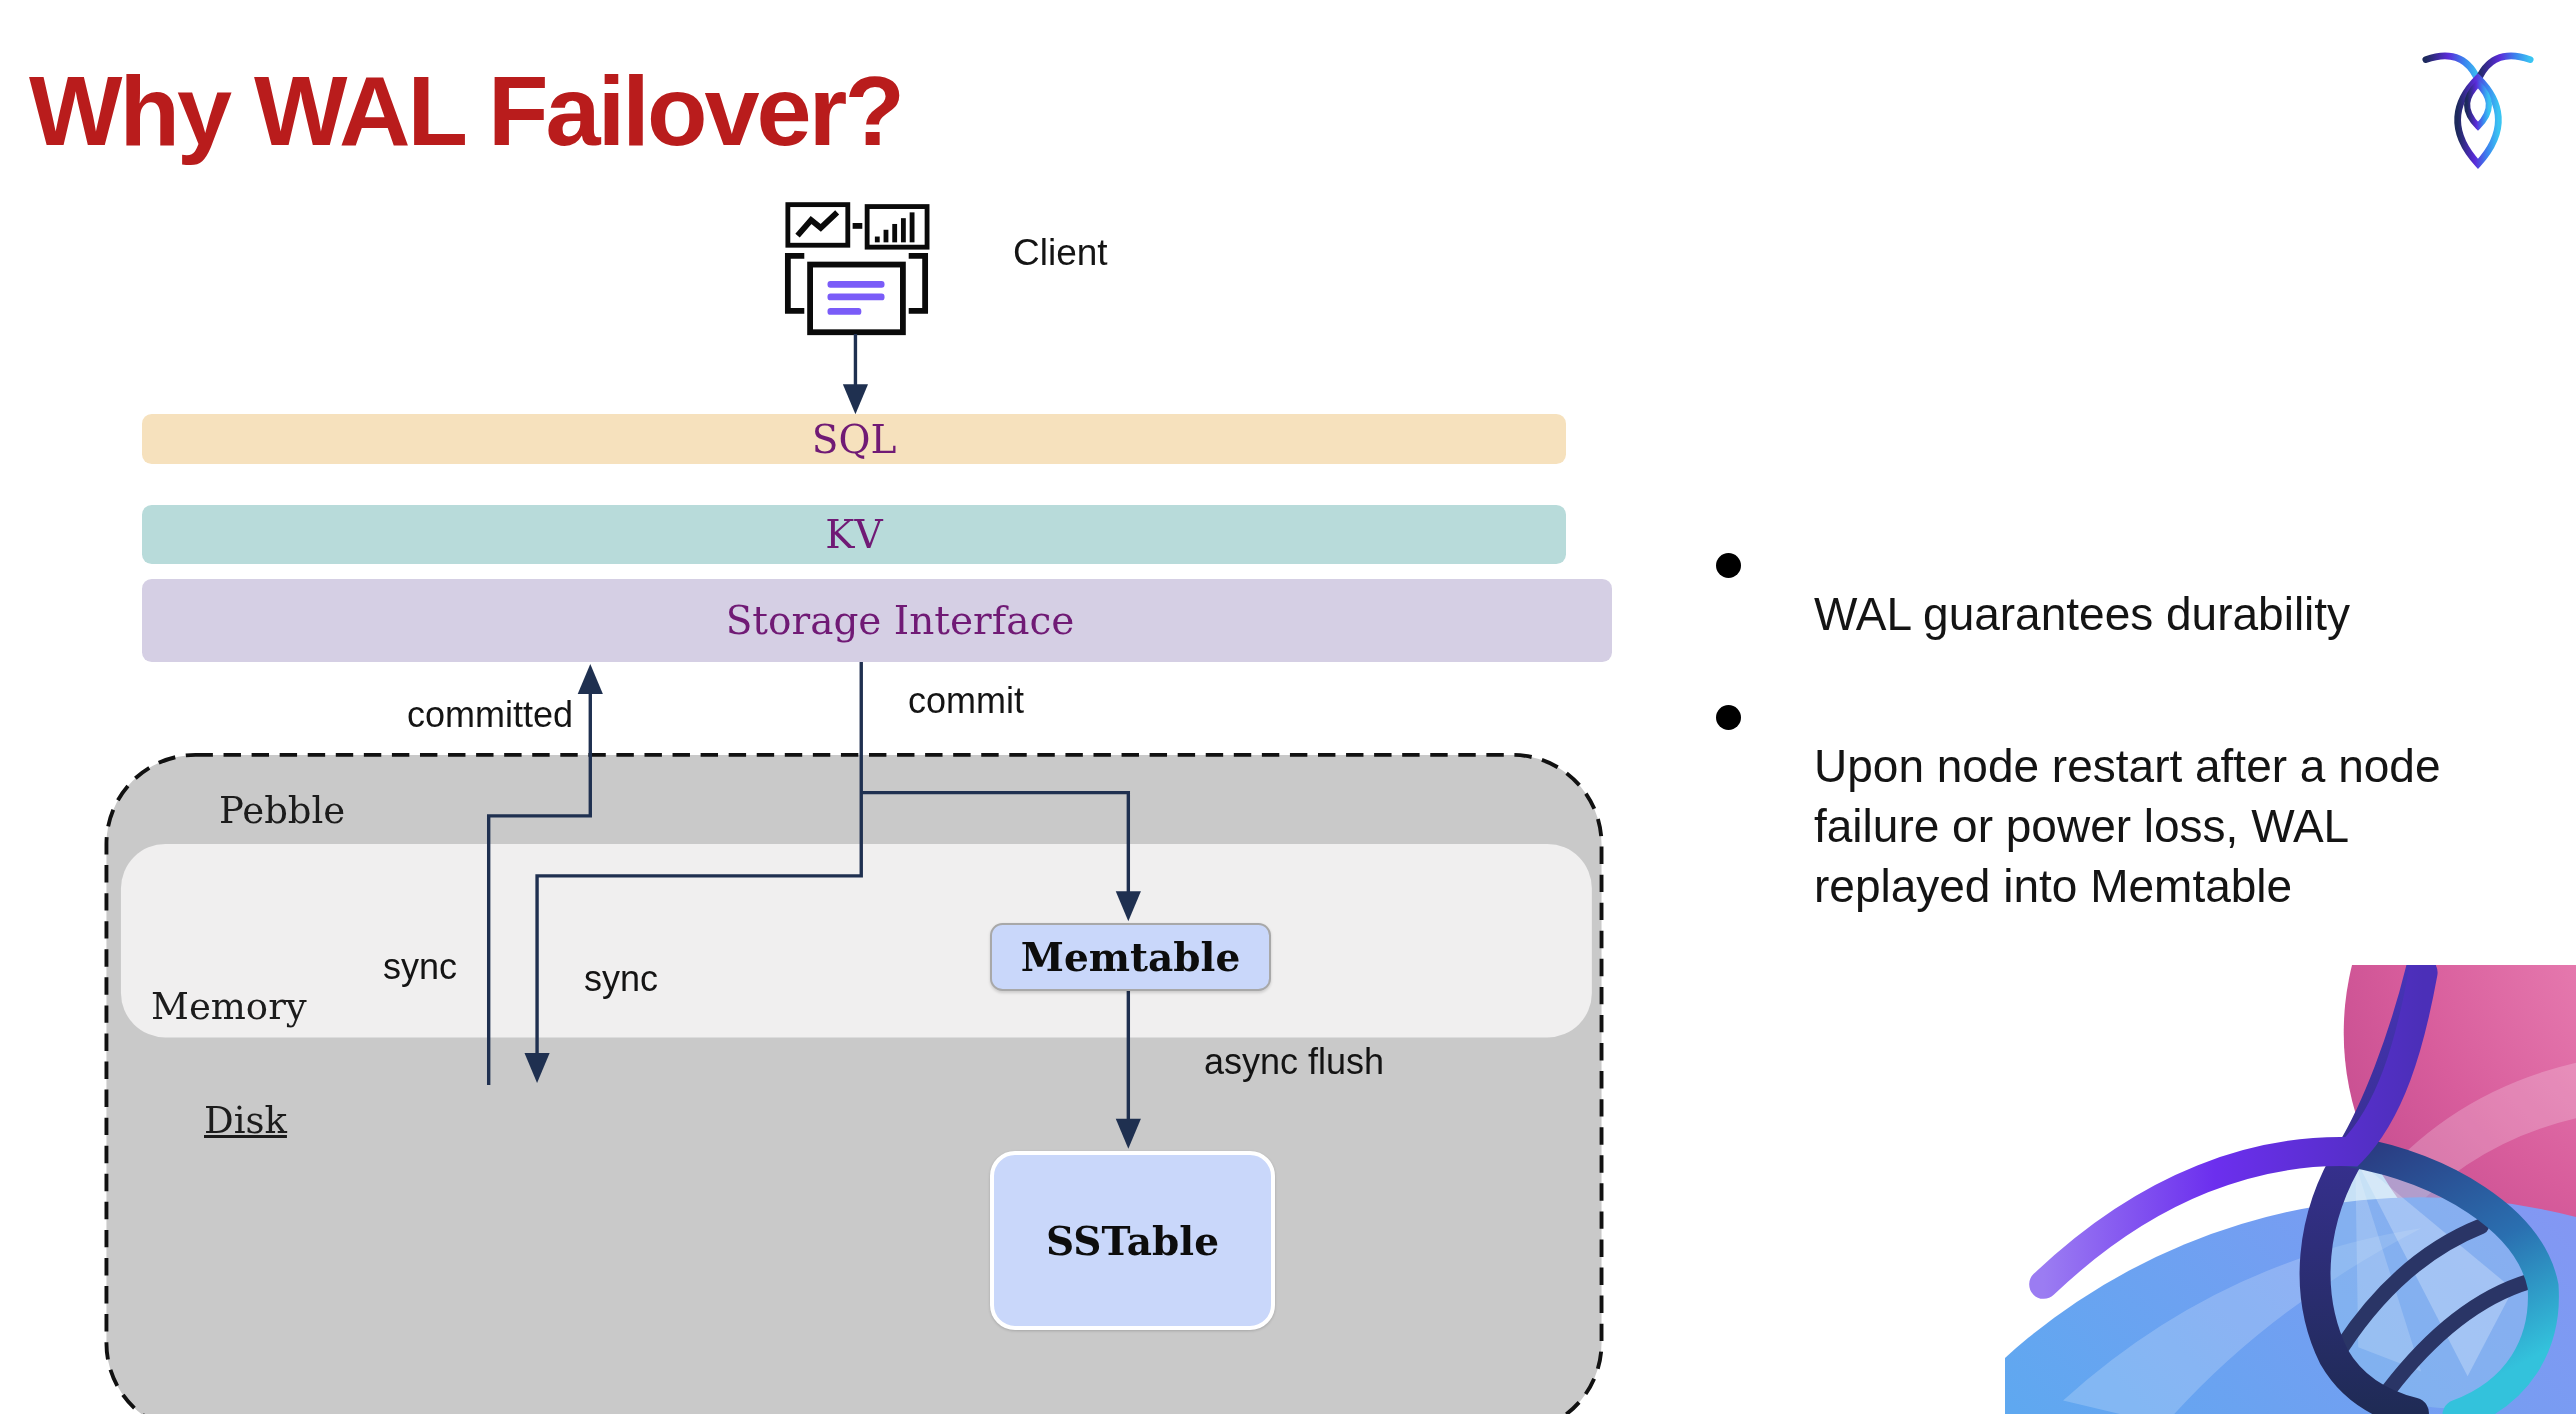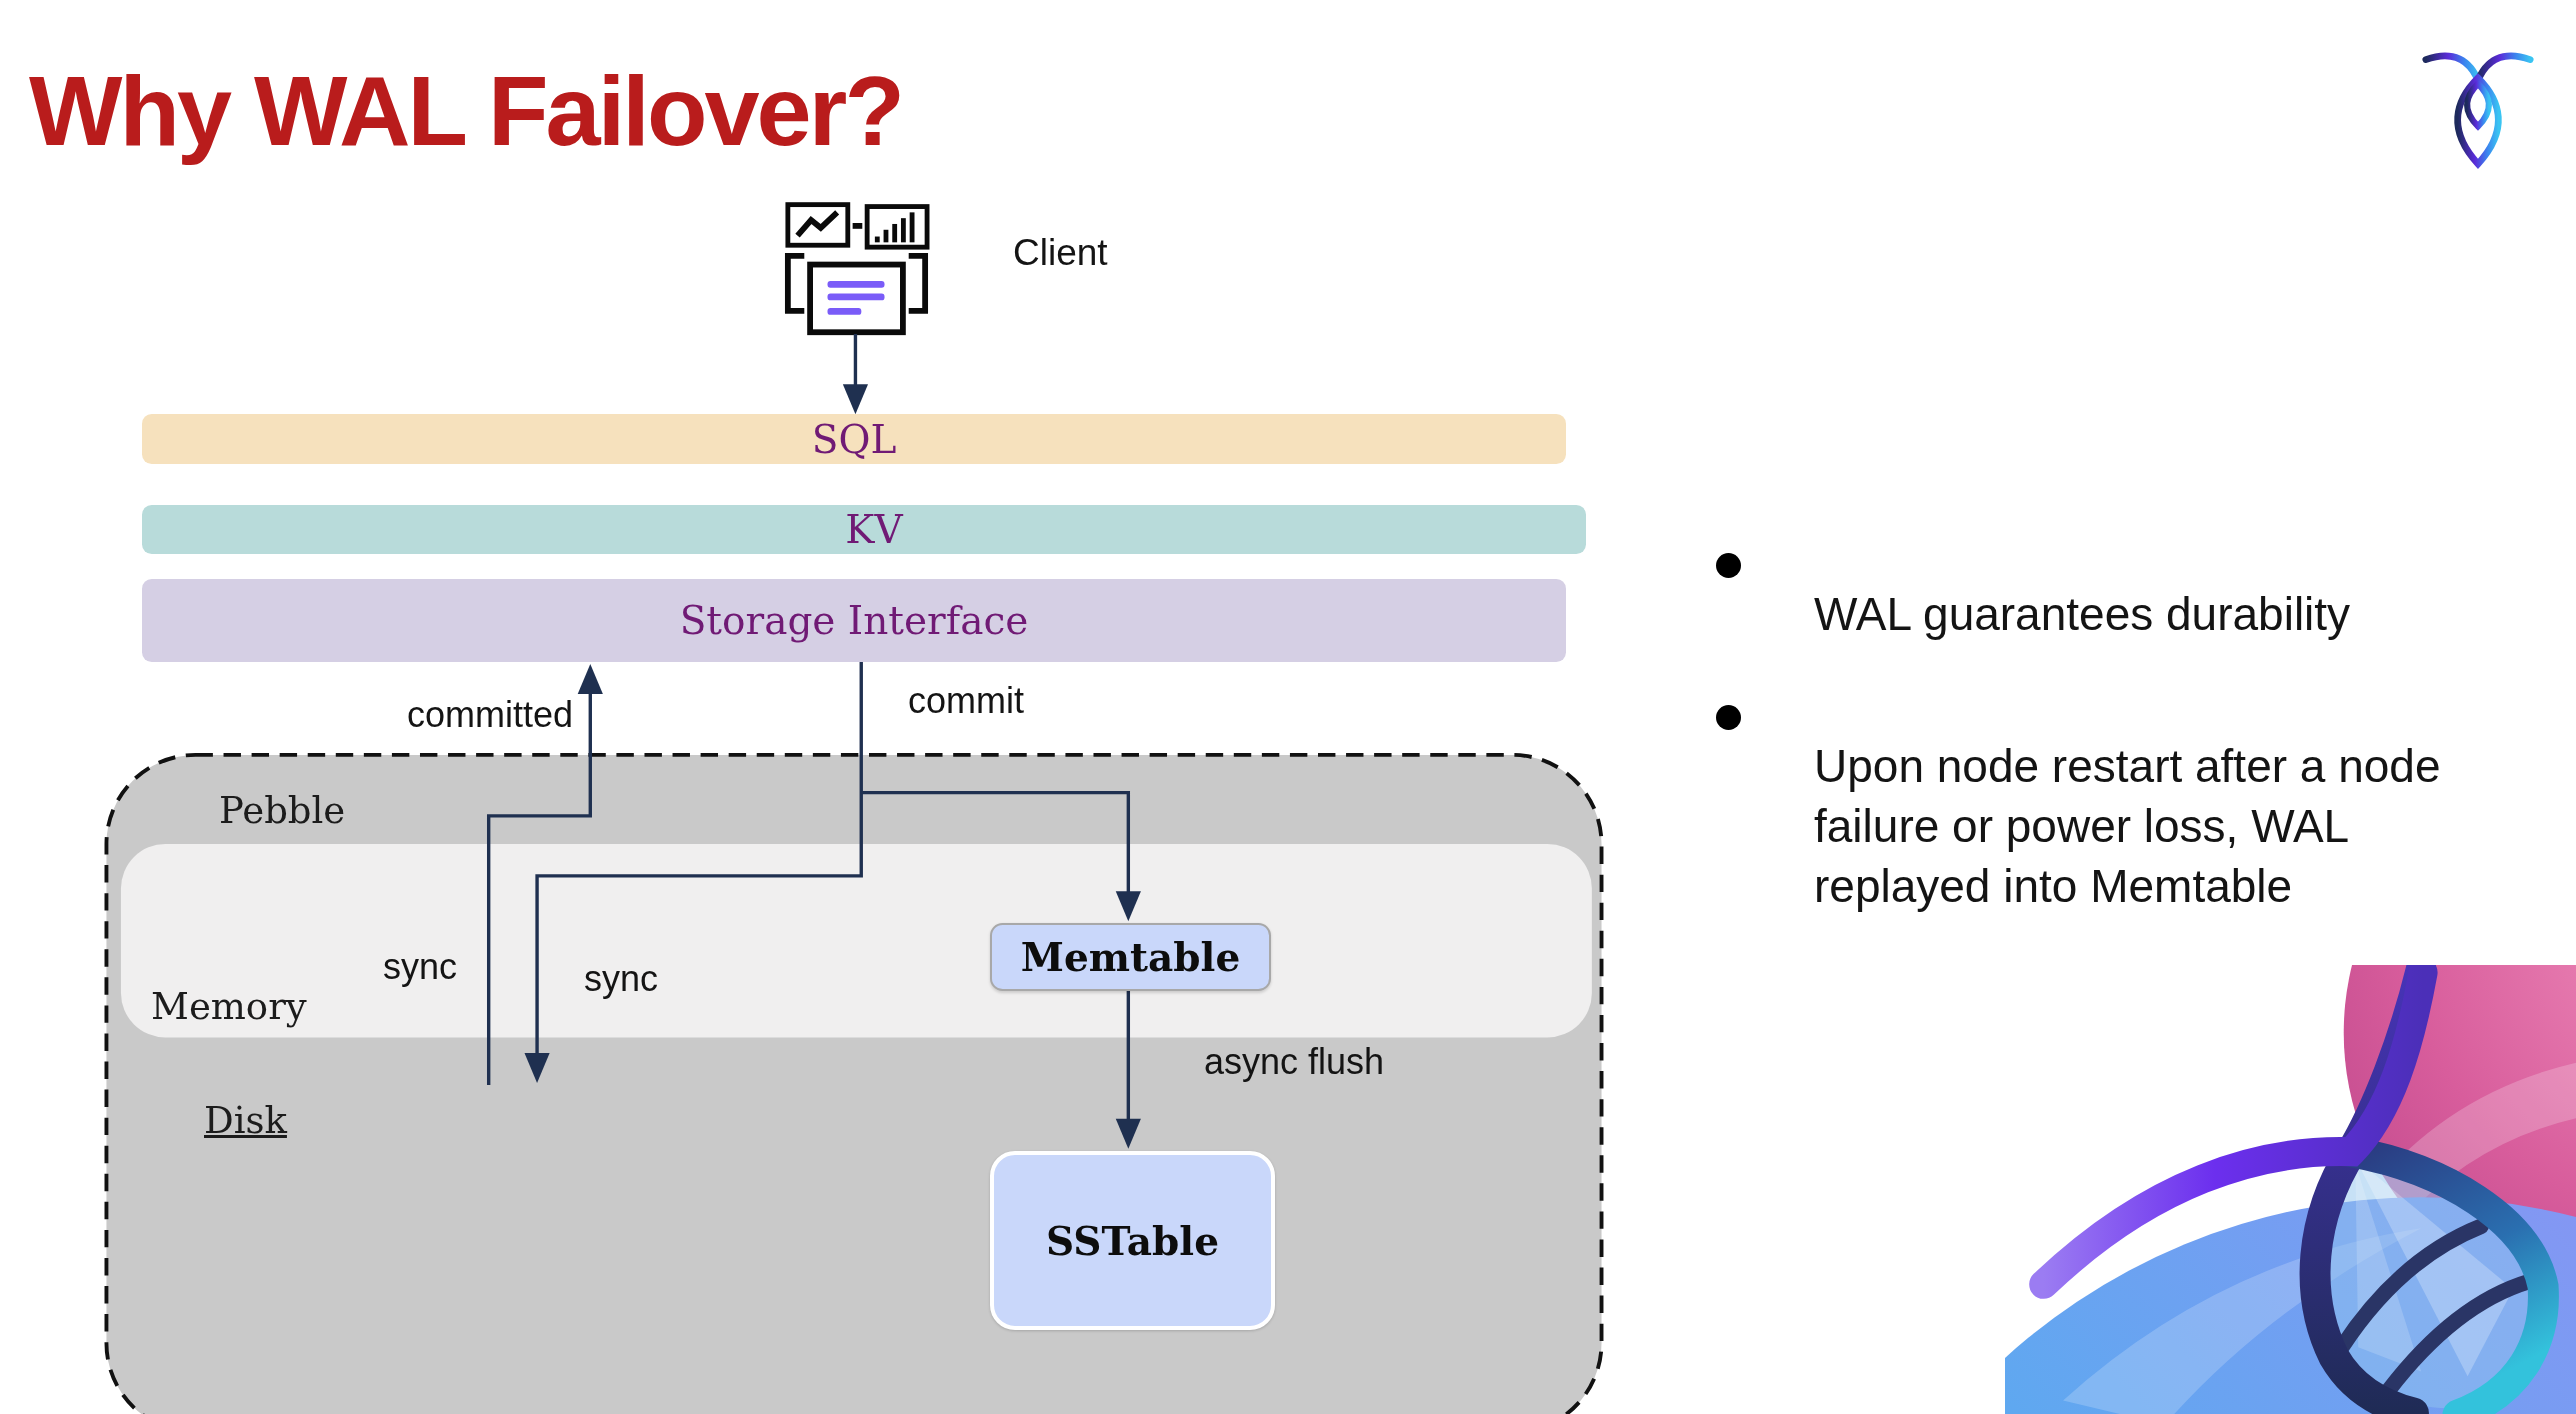--- a/index.html
+++ b/index.html
@@ -5,22 +5,22 @@
   html,body{margin:0;padding:0;background:#fff;}
   .slide{position:relative;width:2576px;height:1415px;background:#ffffff;overflow:hidden;
          font-family:"Liberation Sans","DejaVu Sans",sans-serif;}
   .abs{position:absolute;}
   
   .title{left:29px;top:48px;font-size:99px;font-weight:800;letter-spacing:-2.9px;color:#b91c1c;line-height:1.1;margin-top:9px;}
   
   .bar{left:142px;width:1424px;border-radius:9.7px;display:flex;align-items:center;justify-content:center;
        font-family:"DejaVu Serif","Liberation Serif",serif;font-size:39px;color:#701a75;}
   .bar-sql{top:414px;height:50px;background:#F6E1BD;}
-  .bar-kv{top:505px;height:49px;background:#B8DBDA;padding-left:20px;}
-  .bar-storage{top:579px;height:83px;background:#D5CFE4;}
+  .bar-kv{top:505px;height:59px;background:#B8DBDA;}
+  .bar-storage{top:579px;height:83px;background:#D5CFE4;padding-left:46px;}
   
   .dlabel{font-size:36px;color:#141414;white-space:nowrap;}
   
   .zlabel{font-family:"DejaVu Serif","Liberation Serif",serif;font-size:37px;color:#1c1c1c;white-space:nowrap;}
   
   .node{background:#C9D7FA;display:flex;align-items:center;justify-content:center;
         font-family:"DejaVu Serif","Liberation Serif",serif;font-weight:700;color:#0d0d0d;}
   .node-wal{left:449px;top:1086px;width:182px;height:172px;border:4.8px solid #ffffff;border-radius:25px;font-size:41px;box-shadow:0 1px 2.9px rgba(0,0,0,.18);}
   .node-memtable{left:990px;top:923px;width:277px;height:64px;border:2.9px solid #a8a8a8;border-radius:12.6px;font-size:39px;box-shadow:0 1.9px 2.9px rgba(0,0,0,.15);}
   .node-sstable{left:990px;top:1151px;width:277px;height:171px;border:4.8px solid #ffffff;border-radius:25px;font-size:39px;box-shadow:0 1px 2.9px rgba(0,0,0,.18);}

